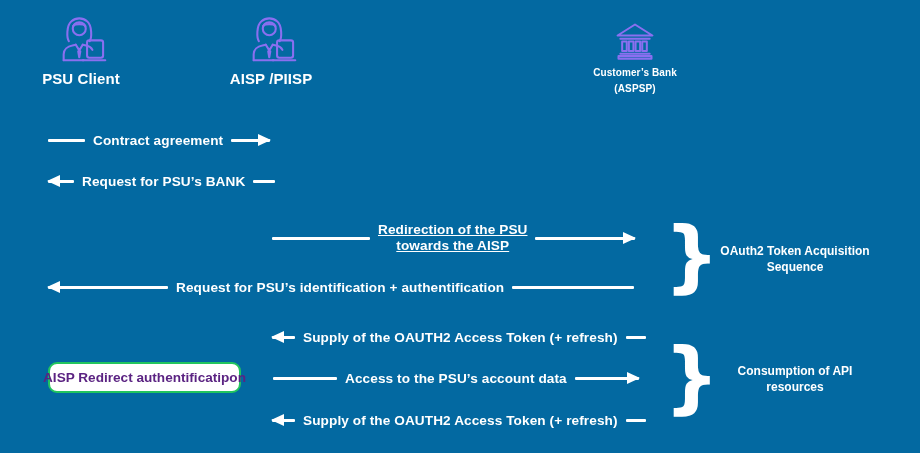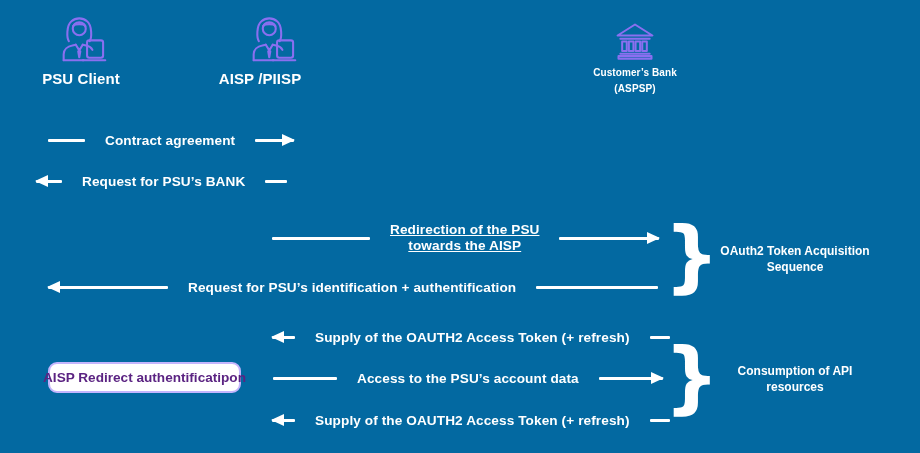--- a/index.html
+++ b/index.html
@@ -9,39 +9,39 @@
   }
   
   .actor-icon{position:absolute;}
   .actor-label{
     position:absolute;text-align:center;font-weight:700;font-size:15px;
     color:#fff;letter-spacing:.1px;
   }
   .actor-label.two-line{font-size:10px;line-height:16px;}
   .actor-label span{display:block;}
   
-  .msg{position:absolute;display:flex;align-items:center;gap:20px;height:20px;}
+  .msg{position:absolute;display:flex;align-items:center;gap:8px;height:20px;}
   .mtext{
     font-weight:700;font-size:13.6px;color:#fff;white-space:nowrap;letter-spacing:.1px;
   }
   .mtext.two-line{white-space:normal;text-align:center;line-height:16px;}
   .mtext.two-line span{display:block;white-space:nowrap;text-decoration:underline;}
   .seg{position:relative;height:3px;background:#fff;border-radius:1px;flex:none;}
   .arrow-r::after{
     content:"";position:absolute;right:-1px;top:50%;transform:translateY(-50%);
     border-left:13px solid #fff;border-top:6px solid transparent;border-bottom:6px solid transparent;
   }
   .arrow-l::before{
     content:"";position:absolute;left:-1px;top:50%;transform:translateY(-50%);
     border-right:13px solid #fff;border-top:6px solid transparent;border-bottom:6px solid transparent;
   }
   
   .redirect-btn{
     position:absolute;left:48px;top:362px;width:193px;height:31px;
-    background:#fff;border:2px solid #c4b5fd;border-radius:9px;
+    background:#fff;border:2px solid #22c55e;border-radius:9px;
     display:flex;align-items:center;justify-content:center;
     font-family:inherit;font-weight:700;font-size:13.6px;color:#5b2382;
     cursor:pointer;padding:0;box-sizing:border-box;white-space:nowrap;
   }
   
   .brace{
     position:absolute;color:#fff;font-weight:700;font-size:78px;line-height:78px;
     font-family:"DejaVu Sans",sans-serif;
   }
   .annotation{
@@ -79,21 +79,21 @@
       <path d="M21,12.5 C23,9.5 33,9.5 35,12.5"></path>
       <path d="M10,52 L10,45 C10,39.5 14.5,36 20,35 L24,34"></path>
       <path d="M32,34 L36,35 C39.5,35.6 42,37.5 43.2,40"></path>
       <path d="M24,34 L28,40.5 L32,34"></path>
       <path d="M26.8,41.5 L28,48.5 L29.2,41.5"></path>
       <path d="M10,52 L33,52"></path>
       <rect x="37" y="29" width="18.5" height="20" rx="2.5"></rect>
       <path d="M32,52 L58,52"></path>
     </svg>
   </div>
-  <div class="actor-label" style="left:200px;top:70px;width:120px;">AISP /PIISP</div>
+  <div class="actor-label" style="left:211px;top:70px;width:120px;">AISP /PIISP</div>
 
   <div class="actor-icon" style="left:613px;top:21px;">
     <svg width="44" height="40" viewBox="0 0 48 42" fill="none" stroke="#8a6ff0" stroke-width="2.2" stroke-linecap="round" stroke-linejoin="round">
       <path d="M24,3 L43,15 L5,15 Z"></path>
       <path d="M8,18.5 L40,18.5"></path>
       <rect x="10" y="21.5" width="5" height="10.5"></rect>
       <rect x="17.3" y="21.5" width="5" height="10.5"></rect>
       <rect x="24.6" y="21.5" width="5" height="10.5"></rect>
       <rect x="31.9" y="21.5" width="5" height="10.5"></rect>
       <path d="M8,35 L40,35"></path>
@@ -104,21 +104,21 @@
     <span>Customer’s  Bank</span>
     <span>(ASPSP)</span>
   </div>
 
   <div class="msg" style="left:48px;top:130px;">
     <span class="seg" style="width:37px"></span>
     <span class="mtext">Contract agreement</span>
     <span class="seg arrow-r" style="width:39px"></span>
   </div>
 
-  <div class="msg" style="left:36px;top:171px;">
+  <div class="msg" style="left:48px;top:171px;">
     <span class="seg arrow-l" style="width:26px"></span>
     <span class="mtext">Request for PSU’s BANK</span>
     <span class="seg" style="width:22px"></span>
   </div>
 
   <div class="msg" style="left:272px;top:221px;height:34px;">
     <span class="seg" style="width:98px"></span>
     <span class="mtext two-line">
       <span>Redirection of the PSU</span>
       <span>towards the AISP</span>

